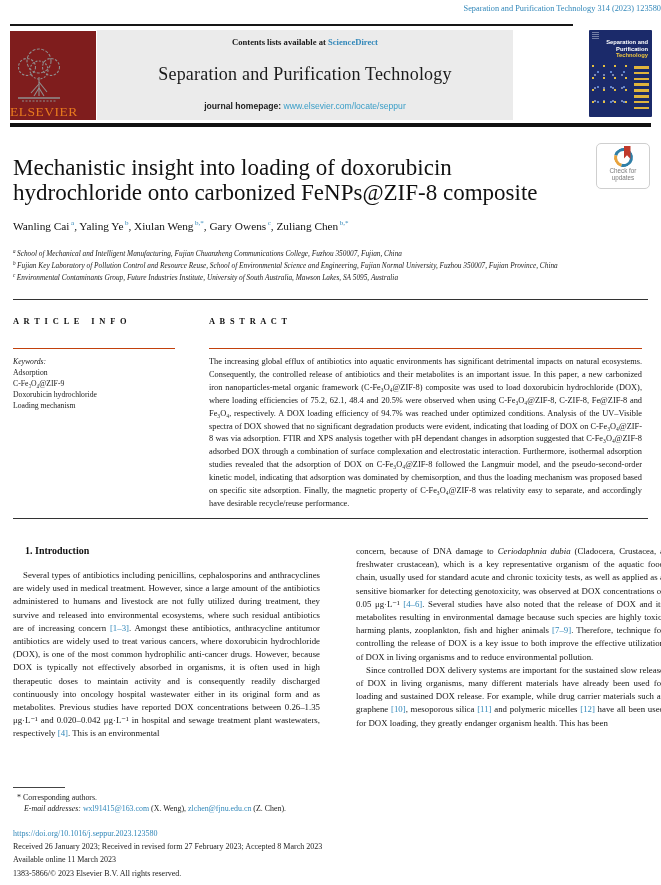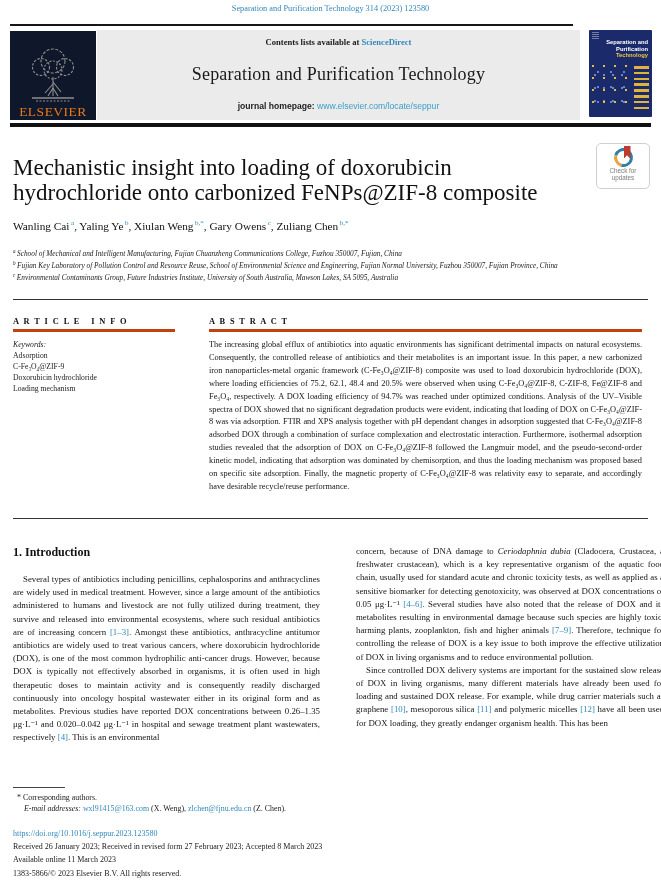--- a/index.html
+++ b/index.html
@@ -1,36 +1,36 @@
 <!DOCTYPE html>
 <html><head>
 <meta charset="utf-8">
 <style>
   html,body{margin:0;padding:0;background:#fff;}
   .page{position:relative;width:661px;height:885px;background:#fff;overflow:hidden;
         font-family:"Liberation Serif","DejaVu Serif",serif;color:#1a1a1a;}
   .sans{font-family:"Liberation Sans","DejaVu Sans",sans-serif;}
 
   
-  .citation{position:absolute;top:4px;left:0;width:100%;text-align:center;
+  .citation{position:absolute;top:4px;left:0;width:100%;text-align:right;
             font-size:8.3px;color:#3187b9;}
   .rule-top{position:absolute;top:24px;left:10px;width:563px;height:2px;background:#161616;}
 
   
-  .masthead{position:absolute;top:30px;left:97px;width:483px;height:90px;background:#ebebeb;
+  .masthead{position:absolute;top:30px;left:97px;width:416px;height:90px;background:#ebebeb;
             display:flex;flex-direction:column;justify-content:space-between;align-items:center;
             padding:7px 0 9px 0;box-sizing:border-box;}
   .contents-line{font-size:8.6px;font-weight:bold;}
   .contents-line .lnk{color:#3187b9;}
   .journal-title{font-size:18px;letter-spacing:.2px;}
   .homepage-line{font-size:8.6px;font-weight:bold;color:#222;}
   .homepage-line .lnk{color:#3a9ec7;font-weight:normal;}
 
-  .logo-box{position:absolute;top:31px;left:10px;width:86px;height:89px;background:#0f172a;
-            display:flex;flex-direction:column;align-items:center;justify-content:flex-end;}
+  .logo-box{position:absolute;top:31px;left:10px;width:86px;height:89px;background:#7f1d1d;
+            display:flex;flex-direction:column;align-items:flex-start;justify-content:flex-end;}
   .logo-box svg{display:block;}
   .elsevier-word{font-size:13.5px;color:#e87a1e;letter-spacing:.5px;margin-top:-2px;}
 
   .cover{position:absolute;top:30px;left:589px;width:63px;height:87px;background:#1b2a6a;
          border-radius:1px;overflow:hidden;}
   .cover-mark{position:absolute;top:2px;left:3px;width:7px;height:8px;
               background:repeating-linear-gradient(180deg,#8a93b5 0 1px,transparent 1px 2px);opacity:.8;}
   .cover-titles{position:absolute;top:9px;right:4px;text-align:right;line-height:6.5px;}
   .cover-t1,.cover-t2{color:#fff;font-size:5.8px;font-weight:bold;}
   .cover-t3{color:#f0c73e;font-size:5.8px;font-weight:bold;}
@@ -64,29 +64,29 @@
           font-size:7.3px;line-height:9.8px;color:#222;}
   .affil-sup{vertical-align:super;font-size:70%;margin-right:1.5px;}
 
   .rule-1{position:absolute;top:299px;left:13px;width:635px;height:1px;background:#333;}
   .rule-2{position:absolute;top:518px;left:13px;width:635px;height:1px;background:#333;}
 
   
   .info-col{position:absolute;top:317px;left:13px;width:162px;}
   .abs-col{position:absolute;top:317px;left:209px;width:433px;}
   .col-head{font-size:8.4px;font-weight:bold;letter-spacing:1.4px;white-space:pre;
-            padding-bottom:3px;border-bottom:3px solid #c2410c;margin-bottom:7px;color:#111;}
+            padding-bottom:22px;border-bottom:1px solid #c2410c;margin-bottom:7px;color:#111;}
   .kw-label{font-size:7.7px;font-style:italic;line-height:11px;}
   .kw-item{font-size:7.7px;line-height:11px;}
   .abs-text{font-size:8.35px;line-height:12.9px;text-align:justify;color:#151515;}
 
   
   .intro-left{position:absolute;top:545px;left:13px;width:307px;}
   .intro-right{position:absolute;top:545px;left:356px;width:308px;}
-  .sec-head{font-size:12px;font-weight:bold;margin:0 0 13px 0;color:#111;}
+  .sec-head{font-size:10px;font-weight:bold;margin:0 0 13px 12px;color:#111;}
   .body-p{font-size:8.8px;line-height:13.2px;text-align:justify;margin:0;color:#151515;}
   .indent{text-indent:10px;}
   .s-l{color:#3187b9;}
   .s-i{font-style:italic;}
 
   
   .footnote{position:absolute;top:787px;left:13px;width:480px;font-size:7.9px;line-height:10.5px;}
   .fn-rule{width:52px;height:1px;background:#444;margin-bottom:5px;}
   .fn-line1{padding-left:4px;}
   .fn-line2{padding-left:11px;}

